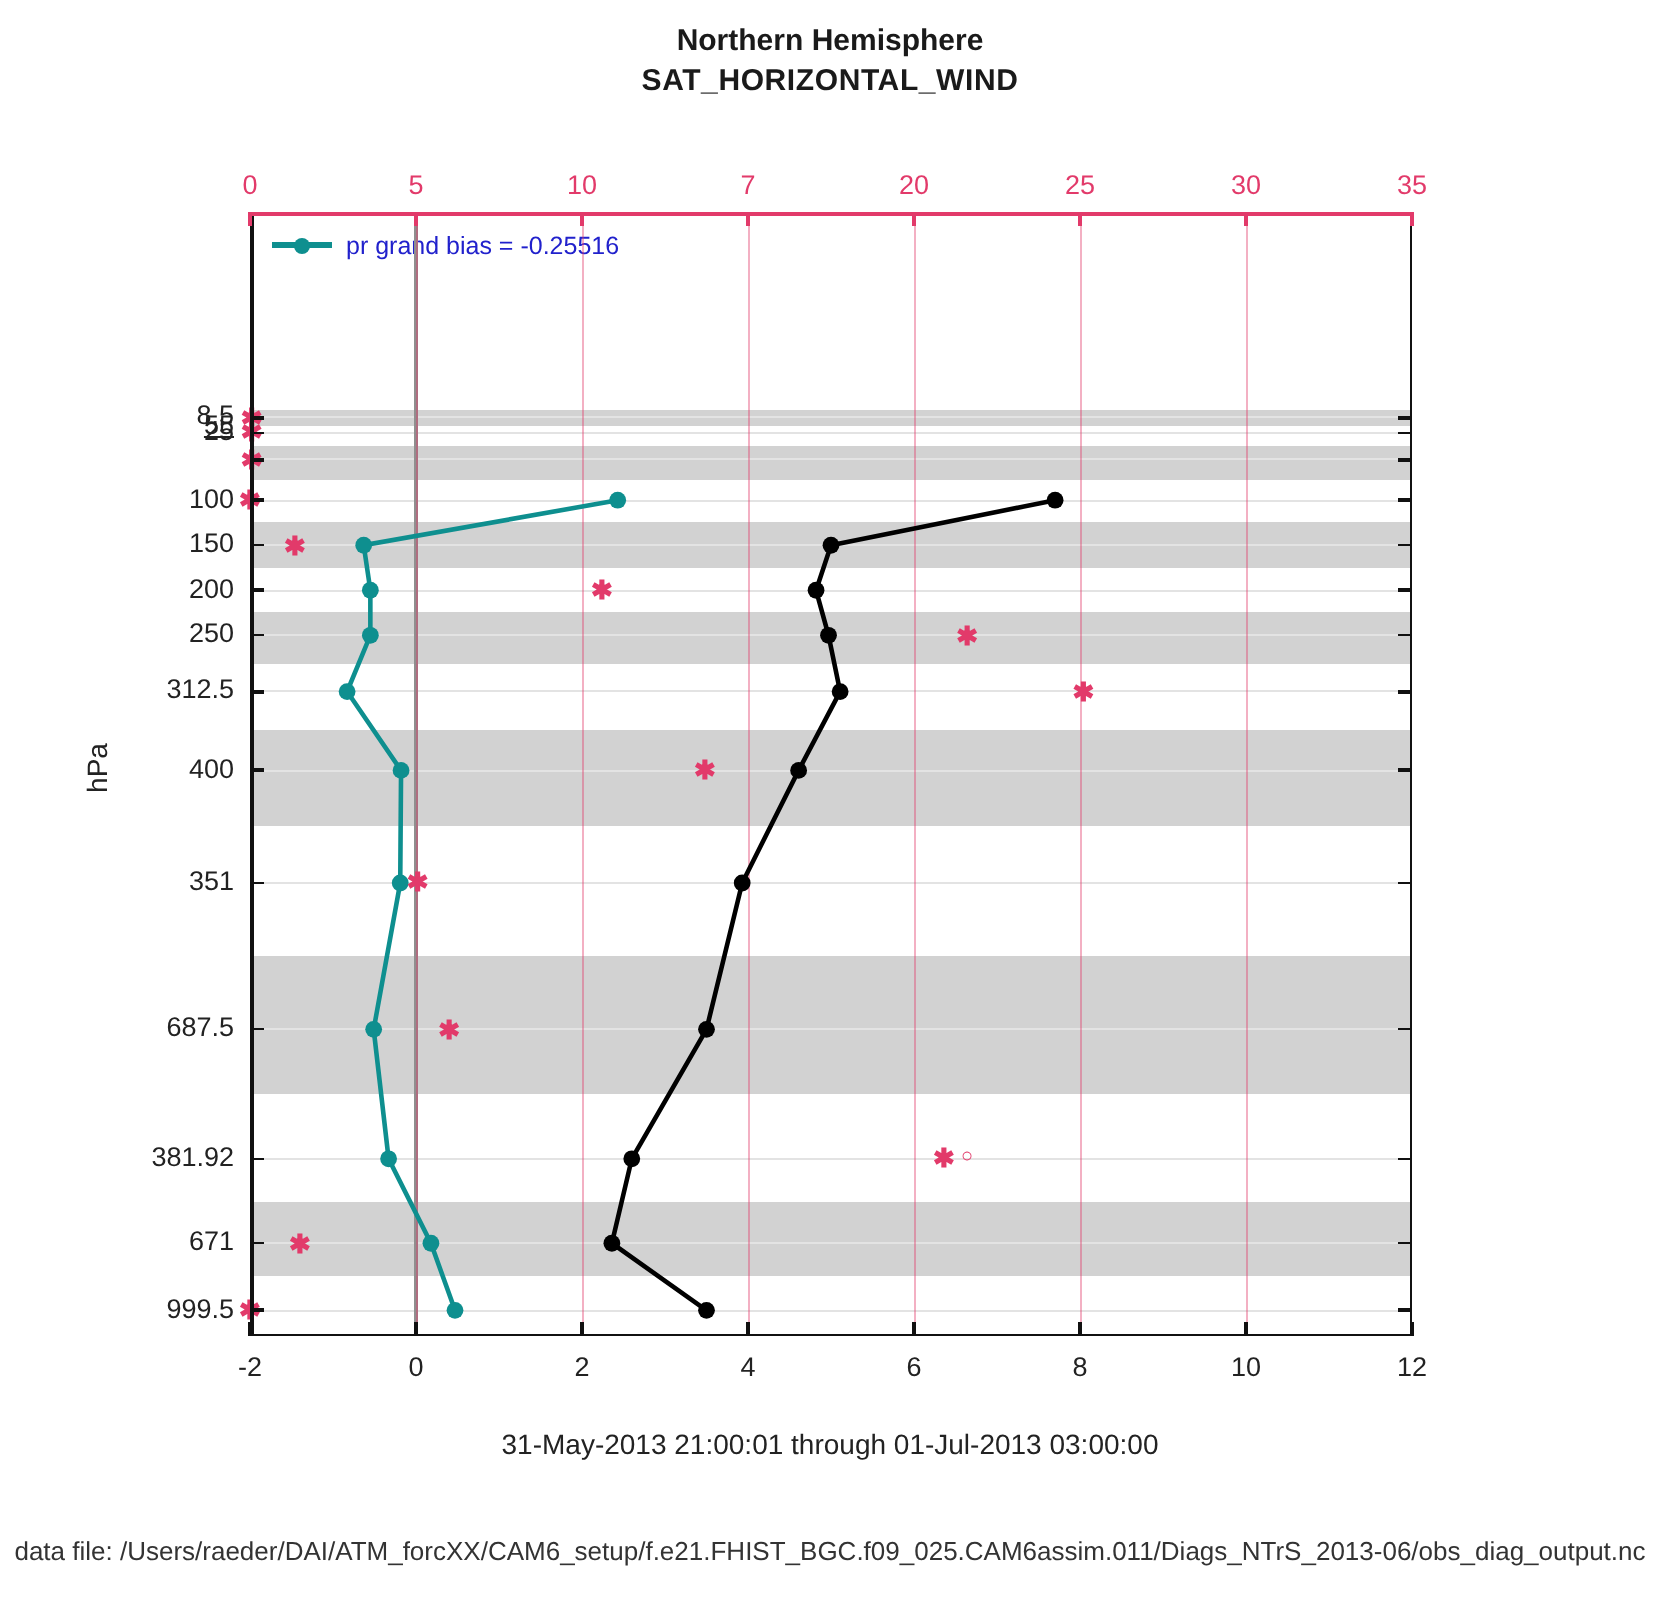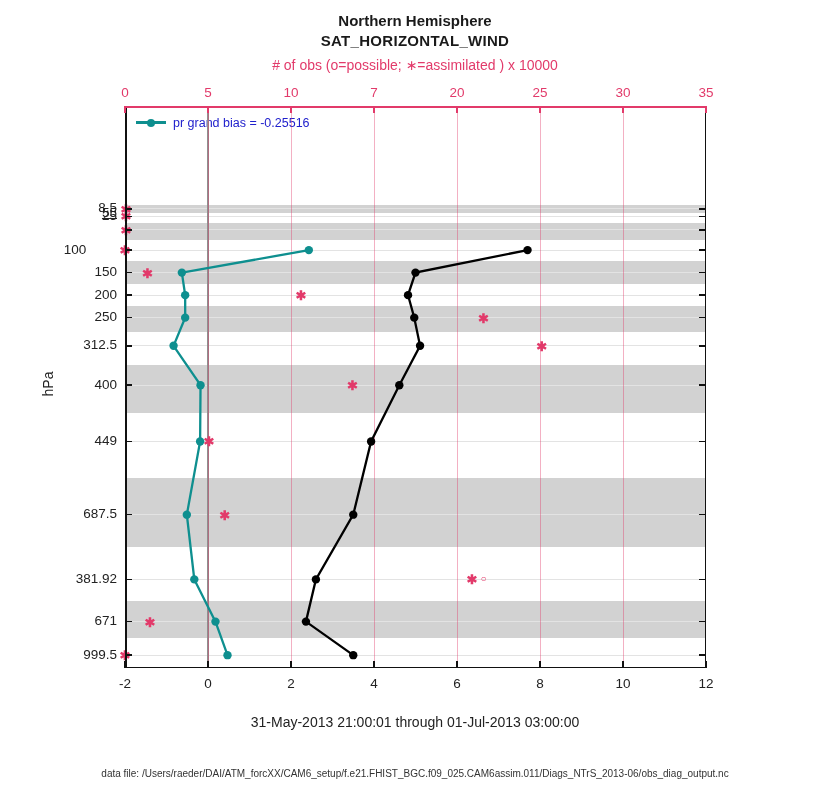--- a/index.html
+++ b/index.html
@@ -28,30 +28,29 @@
   .obs-glyph.ast { font-size:13px; font-weight:bold; }
   .obs-glyph.circ { font-size:10px; font-weight:bold; }
   .legend { position:absolute; left:11px; top:9px; }
   .lrow { display:flex; align-items:center; height:15.5px; }
   .lswatch { position:relative; width:30px; height:2.6px; }
   .ldot { position:absolute; left:50%; top:50%; width:8px; height:8px; border-radius:50%; transform:translate(-50%,-50%); }
   .ltext { margin-left:7px; color:#2121cc; font-size:12.5px; white-space:nowrap; }
   .hpa { top:376px; left:36px; font-size:14px; transform:rotate(-90deg); transform-origin:center; color:#222; }
   .xaxislabel { top:694px; font-size:14px; color:#222; }
   .daterange { top:714px; font-size:14px; color:#222; }
-  .footer { top:768px; font-size:10px; color:#333; }
+  .footer { top:768px; font-size:13px; color:#333; }
   svg.series { position:absolute; left:0; top:0; overflow:visible; }
 </style>
 </head>
 <body>
 
 <div id="fig">
   <div class="abs ctr title1">Northern Hemisphere</div>
   <div class="abs ctr title2">SAT_HORIZONTAL_WIND</div>
-  <div class="abs ctr obslabel"># of obs (o=possible; ∗=assimilated ) x 10000</div>
 
   <div id="plot">
     <div class="legend">
       <div class="lrow">
         <span class="lswatch" id="sw1" style="background: rgb(14, 143, 143);">
             <span class="ldot" id="dot1" style="background: rgb(14, 143, 143);"></span>
           </span>
         <span class="ltext">pr grand bias = -0.25516</span>
       </div>
     </div>
@@ -145,39 +144,39 @@
       <div class="tick" style="left: 574px; top: 102.148px; width: 7px; height: 1.5px;"></div>
       <div class="ylab" style="top: 94.3982px;">8.5</div>
       <div class="tick" style="left: 0px; top: 109.579px; width: 7px; height: 1.5px;"></div>
       <div class="tick" style="left: 574px; top: 109.579px; width: 7px; height: 1.5px;"></div>
       <div class="ylab" style="top: 101.829px;">25</div>
       <div class="tick" style="left: 0px; top: 123.088px; width: 7px; height: 1.5px;"></div>
       <div class="tick" style="left: 574px; top: 123.088px; width: 7px; height: 1.5px;"></div>
       <div class="ylab" style="top: 99px; text-decoration: underline;">55</div>
       <div class="tick" style="left: 0px; top: 143.353px; width: 7px; height: 1.5px;"></div>
       <div class="tick" style="left: 574px; top: 143.353px; width: 7px; height: 1.5px;"></div>
-      <div class="ylab" style="top: 135.603px; text-align: center;">100</div>
+      <div class="ylab" style="top: 135.603px;">100</div>
       <div class="tick" style="left: 0px; top: 165.869px; width: 7px; height: 1.5px;"></div>
       <div class="tick" style="left: 574px; top: 165.869px; width: 7px; height: 1.5px;"></div>
       <div class="ylab" style="top: 158.119px;">150</div>
       <div class="tick" style="left: 0px; top: 188.385px; width: 7px; height: 1.5px;"></div>
       <div class="tick" style="left: 574px; top: 188.385px; width: 7px; height: 1.5px;"></div>
       <div class="ylab" style="top: 180.635px;">200</div>
       <div class="tick" style="left: 0px; top: 210.901px; width: 7px; height: 1.5px;"></div>
       <div class="tick" style="left: 574px; top: 210.901px; width: 7px; height: 1.5px;"></div>
       <div class="ylab" style="top: 203.151px;">250</div>
       <div class="tick" style="left: 0px; top: 239.046px; width: 7px; height: 1.5px;"></div>
       <div class="tick" style="left: 574px; top: 239.046px; width: 7px; height: 1.5px;"></div>
       <div class="ylab" style="top: 231.296px;">312.5</div>
       <div class="tick" style="left: 0px; top: 278.449px; width: 7px; height: 1.5px;"></div>
       <div class="tick" style="left: 574px; top: 278.449px; width: 7px; height: 1.5px;"></div>
       <div class="ylab" style="top: 270.699px;">400</div>
       <div class="tick" style="left: 0px; top: 334.739px; width: 7px; height: 1.5px;"></div>
       <div class="tick" style="left: 574px; top: 334.739px; width: 7px; height: 1.5px;"></div>
-      <div class="ylab" style="top: 326.989px;">449</div>
+      <div class="ylab" style="top: 326.989px;">351</div>
       <div class="tick" style="left: 0px; top: 407.916px; width: 7px; height: 1.5px;"></div>
       <div class="tick" style="left: 574px; top: 407.916px; width: 7px; height: 1.5px;"></div>
       <div class="ylab" style="top: 400.166px;">687.5</div>
       <div class="tick" style="left: 0px; top: 472.649px; width: 7px; height: 1.5px;"></div>
       <div class="tick" style="left: 574px; top: 472.649px; width: 7px; height: 1.5px;"></div>
       <div class="ylab" style="top: 464.899px;">381.92</div>
       <div class="tick" style="left: 0px; top: 514.867px; width: 7px; height: 1.5px;"></div>
       <div class="tick" style="left: 574px; top: 514.867px; width: 7px; height: 1.5px;"></div>
       <div class="ylab" style="top: 507.117px;">671</div>
       <div class="tick" style="left: 0px; top: 548.416px; width: 7px; height: 1.5px;"></div>

